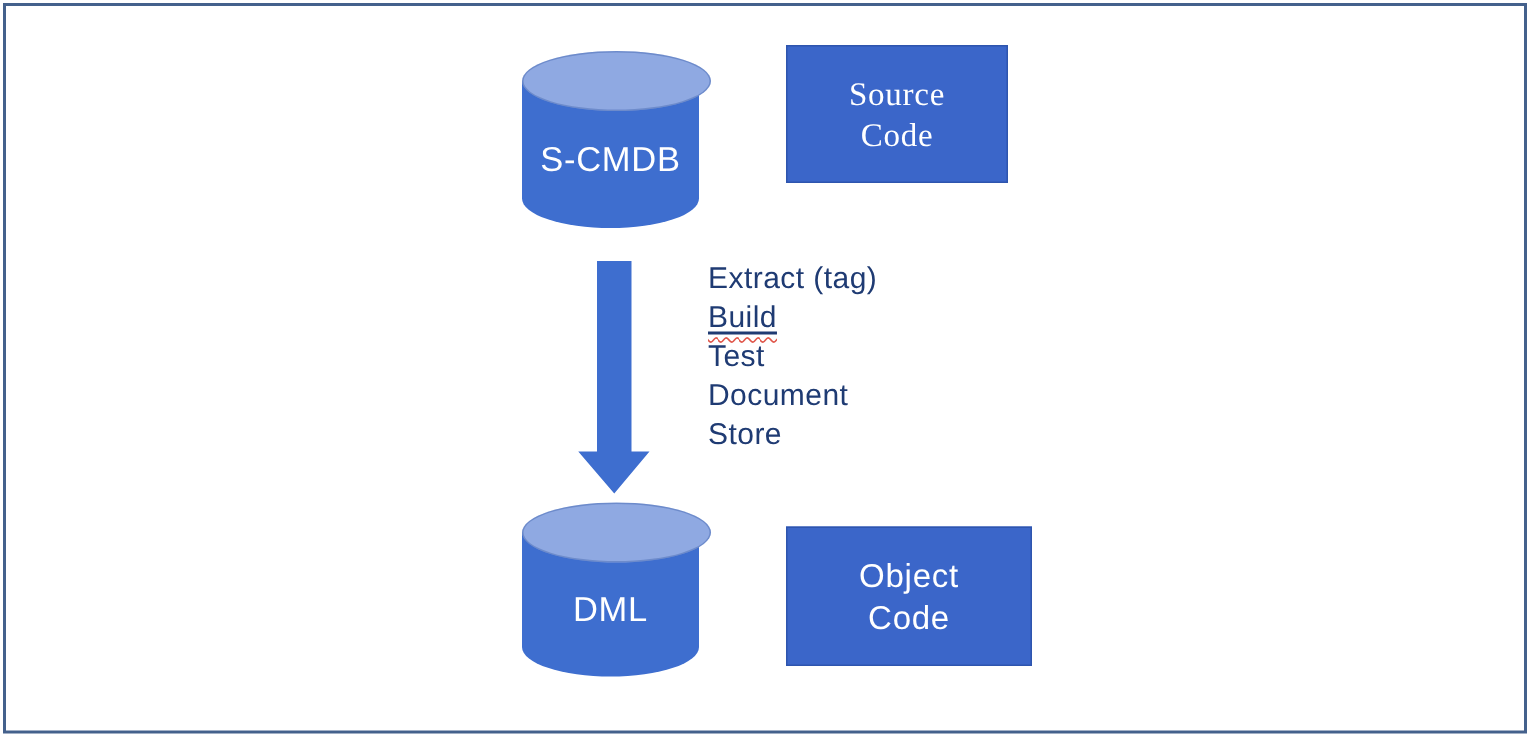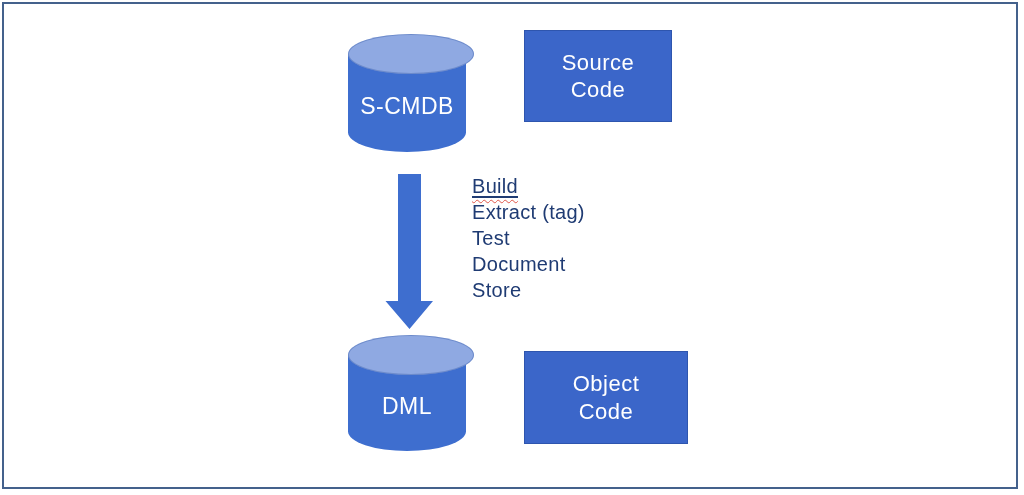--- a/index.html
+++ b/index.html
@@ -107,21 +107,21 @@
   }
   .underline-solid {
     text-decoration: underline;
     text-decoration-thickness: 1.5px;
     text-underline-offset: 3px;
   }
 
   
   .top-cylinder    { left: 344px; top: 30px;  height: 118px; }
   .bottom-cylinder { left: 344px; top: 331px; height: 116px; }
-  .source-box      { left: 520px; top: 26px;  width: 148px; height: 92px; }
+  .source-box      { left: 520px; top: 26px;  width: 148px; height: 92px; font-family: Liberation Serif, serif; }
   .object-box      { left: 520px; top: 347px; width: 164px; height: 93px; }
 </style>
 </head>
 <body>
 
 <div class="canvas">
   <div class="frame">
 
     <div class="cylinder top-cylinder">
       <div class="cyl-body"></div>
@@ -132,24 +132,24 @@
     <div class="blue-box source-box">
       <span>Source
 Code</span>
     </div>
 
     <svg class="arrow-svg" width="60" height="160" viewBox="0 0 60 160" aria-hidden="true">
       <polygon points="19,2 42,2 42,129 54,129 30.5,157 6.5,129 19,129" fill="#3E6ECF"></polygon>
     </svg>
 
     <div class="steps">
+      <div class="step">Extract (tag)</div>
       <div class="step">
         <span class="underline-wavy"><span class="underline-solid">Build</span></span>
       </div>
-      <div class="step">Extract (tag)</div>
       <div class="step">Test</div>
       <div class="step">Document</div>
       <div class="step">Store</div>
     </div>
 
     <div class="cylinder bottom-cylinder">
       <div class="cyl-body"></div>
       <div class="cyl-top"></div>
       <div class="cyl-label">DML</div>
     </div>

